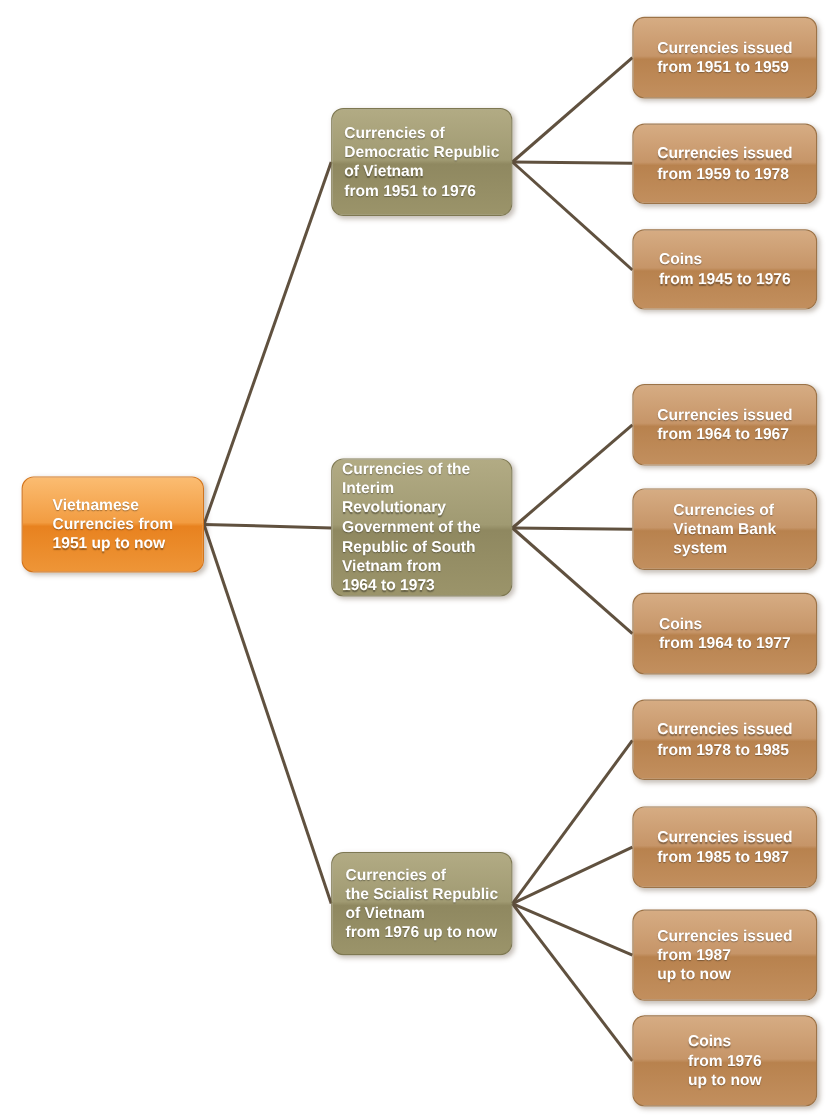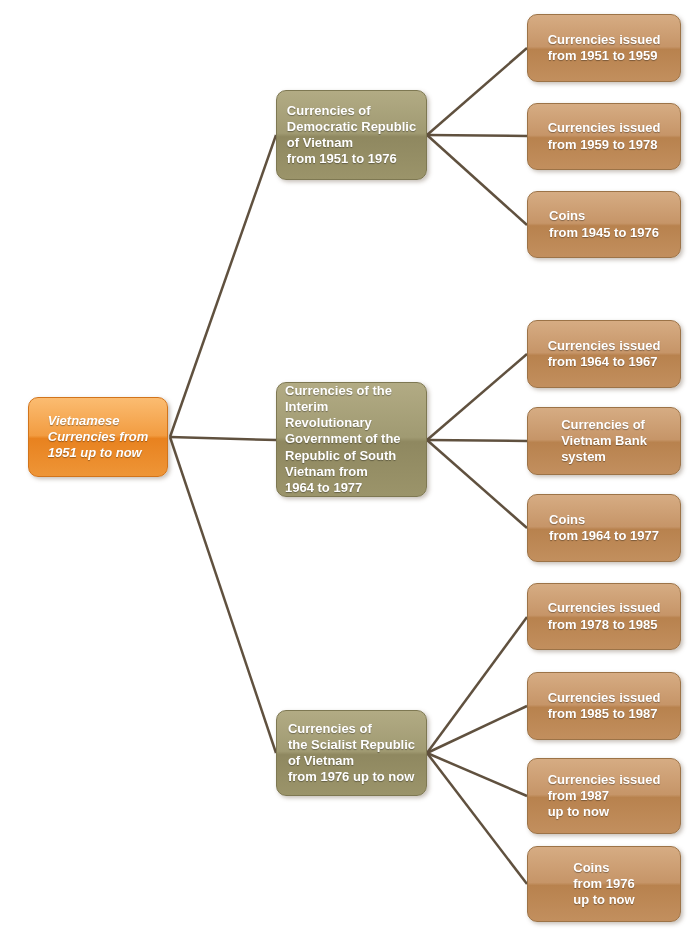--- a/index.html
+++ b/index.html
@@ -76,40 +76,40 @@
     <line x1="427" y1="440" x2="527" y2="354"></line>
     <line x1="427" y1="440" x2="527" y2="441"></line>
     <line x1="427" y1="440" x2="527" y2="528"></line>
 
     <line x1="427" y1="753" x2="527" y2="617"></line>
     <line x1="427" y1="753" x2="527" y2="706"></line>
     <line x1="427" y1="753" x2="527" y2="796"></line>
     <line x1="427" y1="753" x2="527" y2="884"></line>
   </svg>
 
-  <div class="node root" style="left:28px; top:397px; width:140px; height:80px;font-style:italic;">
+  <div class="node root" style="left:18px; top:397px; width:152px; height:80px;">
     <span class="label">Vietnamese
 Currencies from
 1951 up to now</span>
   </div>
 
   <div class="node branch" style="left:276px; top:90px; width:151px; height:90px;">
     <span class="label">Currencies of
 Democratic Republic
 of Vietnam
 from 1951 to 1976</span>
   </div>
 
   <div class="node branch" style="left:276px; top:382px; width:151px; height:115px;">
     <span class="label">Currencies of the
 Interim Revolutionary
 Government of the
 Republic of South
 Vietnam from
-1964 to 1977</span>
+1964 to 1973</span>
   </div>
 
   <div class="node branch" style="left:276px; top:710px; width:151px; height:86px;">
     <span class="label">Currencies of
 the Scialist Republic
 of Vietnam
 from 1976 up to now</span>
   </div>
 
   <div class="node leaf" style="left:527px; top:14px; width:154px; height:68px;">

